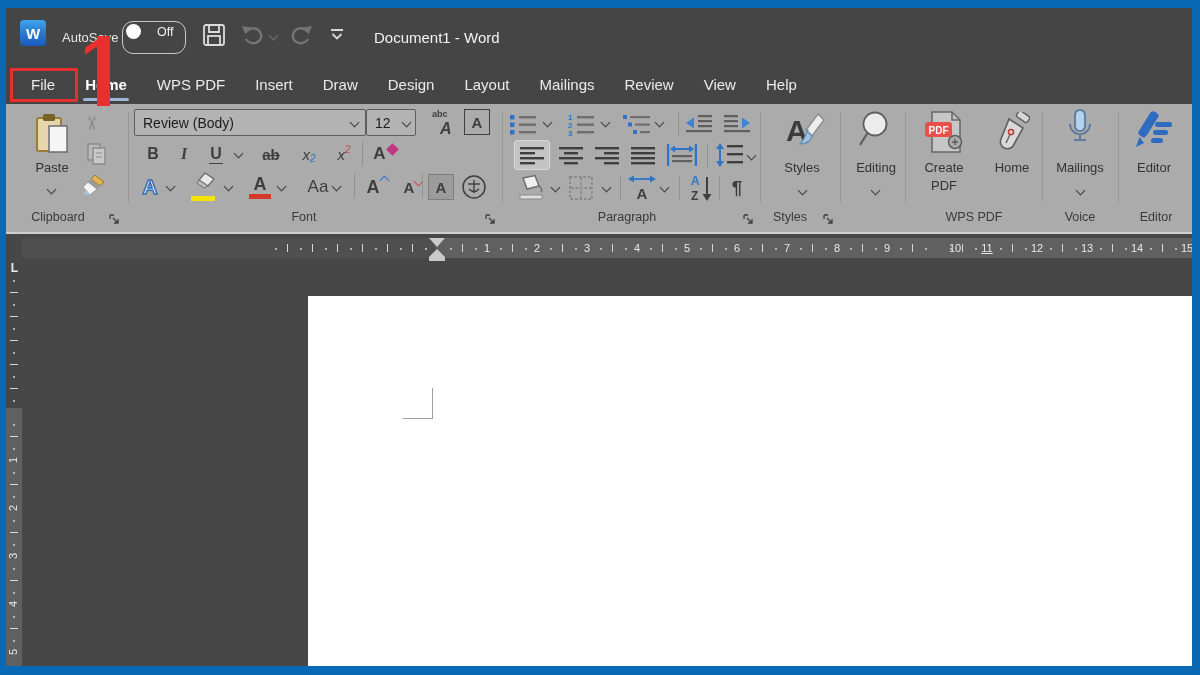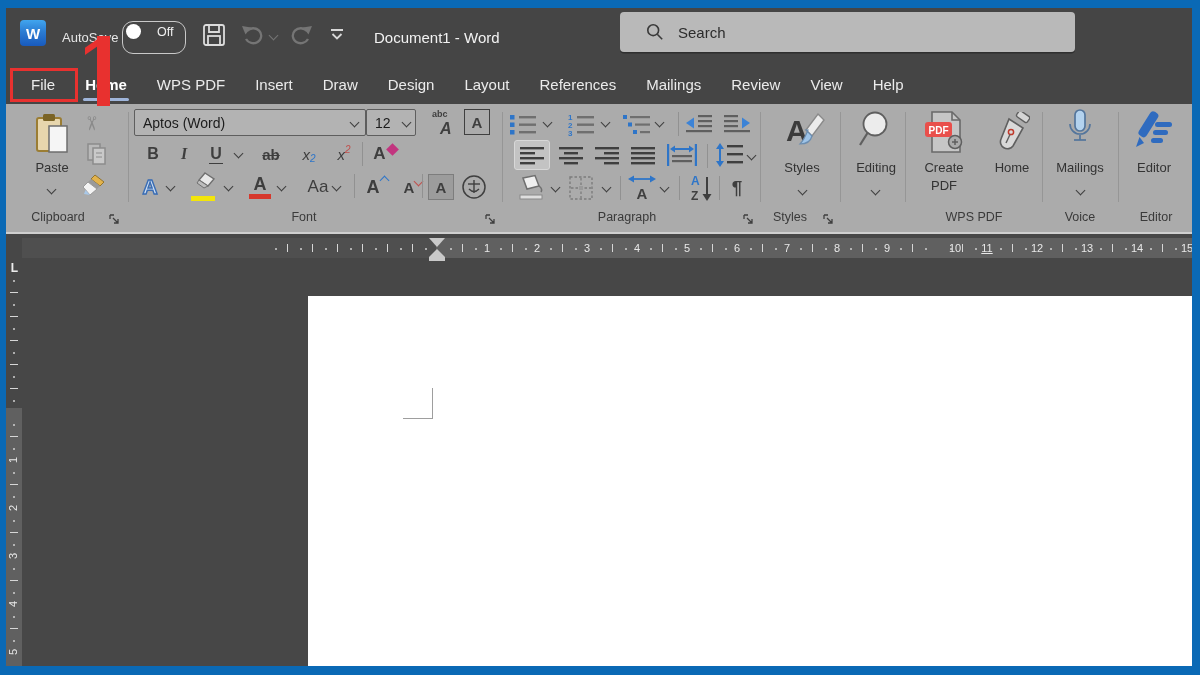--- a/index.html
+++ b/index.html
@@ -89,38 +89,30 @@
     <i class="cv" style="position:absolute;left:264px;top:24px;border-color:#757575"></i>
     <svg class="ab" style="left:282px;top:15px" width="26" height="22" viewBox="0 0 26 22">
       <path d="M19 8 a8 7.5 0 1 0 1 8" fill="none" stroke="#757575" stroke-width="2.3"></path>
       <polygon points="24,3 15,4.5 20.5,11.5" fill="#757575"></polygon>
     </svg>
     <svg class="ab" style="left:324px;top:20px" width="14" height="13" viewBox="0 0 14 13">
       <rect x="1" y="1" width="12" height="2" fill="#d8d8d8"></rect>
       <path d="M2.5 6 l4.5 4.5 L11.5 6" fill="none" stroke="#d8d8d8" stroke-width="1.8"></path>
     </svg>
     <span class="ab" style="left:368px;top:21px;font-size:15px;color:#f2f2f2">Document1 - Word</span>
-    <div class="ab search fx" style="left:614px;top:4px;width:455px;height:40px;justify-content:flex-start">
-      <svg style="margin-left:26px" width="18" height="18" viewBox="0 0 20 20">
-        <circle cx="8" cy="8" r="6" fill="none" stroke="#3a3a3a" stroke-width="1.8"></circle>
-        <line x1="12.5" y1="12.5" x2="18" y2="18" stroke="#3a3a3a" stroke-width="1.8"></line>
-      </svg>
-      <span style="margin-left:14px">Search</span>
-    </div>
   </div>
 
   <div class="tabsrow">
     <div class="tab">File</div>
     <div class="tab active">Home</div>
     <div class="tab">WPS PDF</div>
     <div class="tab">Insert</div>
     <div class="tab">Draw</div>
     <div class="tab">Design</div>
     <div class="tab">Layout</div>
-    <div class="tab">References</div>
     <div class="tab">Mailings</div>
     <div class="tab">Review</div>
     <div class="tab">View</div>
     <div class="tab">Help</div>
   </div>
 
   <div class="ribbon">
     <div class="vsep" style="left:122px"></div>
     <div class="vsep" style="left:496px"></div>
     <div class="vsep" style="left:754px"></div>
@@ -148,21 +140,21 @@
       <path d="M9 5 L18 12 L15 15 L6 8 Z" fill="#9a9a9a"></path>
       <path d="M6 8 L15 15 L8 21 L1 13 Z" fill="#f3f3f3" stroke="#9a9a9a" stroke-width="1"></path>
       <path d="M3.5 16 L8 21 L2 20 Z" fill="#a9c8e8"></path>
     </svg>
     <div class="glabel" style="left:12px;width:80px">Clipboard</div>
     <svg class="ab" style="left:102px;top:109px" width="12" height="12" viewBox="0 0 12 12">
       <path d="M2 2 h4 M2 2 v4 M5 5 l5 5 M10 6 v4 h-4" stroke="#3f3f3f" stroke-width="1.3" fill="none"></path>
     </svg>
 
     <div class="combo" style="left:128px;top:5px;width:232px">
-      <span>Aptos (Word)</span>
+      <span>Review (Body)</span>
       <i class="cv" style="position:absolute;right:7px;top:9px"></i>
     </div>
     <div class="combo" style="left:360px;top:5px;width:50px">
       <span>12</span>
       <i class="cv" style="position:absolute;right:5px;top:9px"></i>
     </div>
     <div class="gly" style="left:424px;top:4px;width:30px;height:28px">
       <svg width="28" height="28" viewBox="0 0 28 28">
         <text x="1" y="9" font-size="9" fill="#3f3f3f" font-family="Liberation Sans,sans-serif">abc</text>
         <text x="9" y="26" font-size="16" font-weight="bold" font-style="italic" fill="#3f3f3f" font-family="Liberation Sans,sans-serif">A</text>

